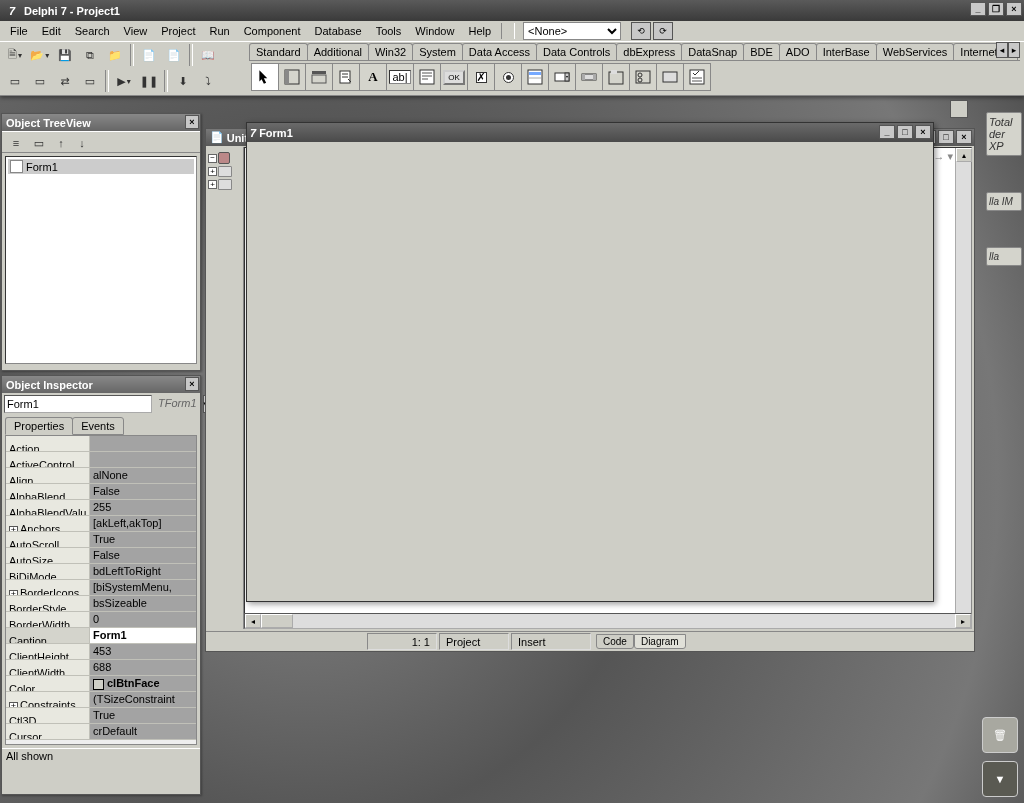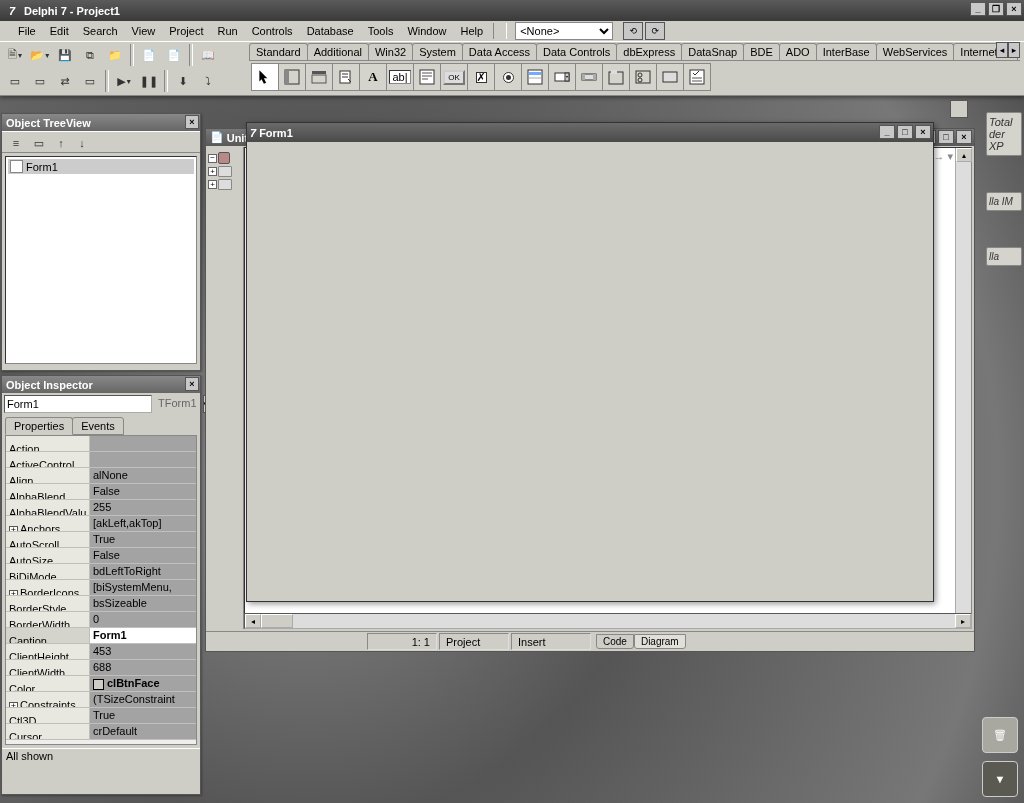--- a/index.html
+++ b/index.html
@@ -3,21 +3,21 @@
 <meta charset="utf-8">
 <style>
   * { margin:0; padding:0; box-sizing:border-box; font-family: Tahoma, sans-serif; font-size:11px; }
   body { width:1024px; height:803px; background:#666; overflow:hidden; position:relative; }
   .desktop-bg { position:absolute; inset:0; background: radial-gradient(circle at 30% 60%, #888 0%, #555 40%, #777 80%, #444 100%); }
   .main-window { position:absolute; left:0; top:0; width:1024px; height:96px; background:#cecec6; box-shadow:0 2px 4px rgba(0,0,0,.4); }
   .titlebar { height:21px; background:linear-gradient(#5a5a5a,#3a3a3a); color:#fff; display:flex; align-items:center; padding:0 4px; font-weight:bold; position:relative;}
   .titlebar .icon { width:16px; height:16px; margin-right:4px; display:inline-flex; align-items:center; justify-content:center; font-style:italic; }
   .titlebar .controls { position:absolute; right:2px; top:2px; display:flex; gap:2px;}
   .tbtn { width:16px; height:14px; background:#c8c8c8; border:1px solid #555; font-size:9px; display:flex; align-items:center; justify-content:center; color:#000; }
-  .menubar { height:20px; display:flex; align-items:center; padding:0 12px; background:#cecec6; gap:2px;}
+  .menubar { height:20px; display:flex; align-items:center; padding:0 4px; background:#cecec6; gap:2px;}
   .menubar span { padding:2px 6px; }
   .menubar select { width:98px; height:18px; margin-left:4px; background:#fff; border:1px solid #888;}
   .toolbar-area { display:flex; height:55px; background:#cecec6; border-top:1px solid #fff; border-bottom:1px solid #888;}
   .tool-left { width:245px; padding:2px 4px; }
   .tool-row { display:flex; gap:3px; margin-bottom:4px; align-items:center;}
   .tool-btn { width:22px; height:22px; background:#cecec6; border:1px solid #cecec6; display:flex; align-items:center; justify-content:center; font-size:11px; color:#333;}
   .tool-sep { width:4px; height:22px; border-left:1px solid #888; border-right:1px solid #fff; margin:0 1px;}
   .palette-area { flex:1; padding:0 4px; }
   .tabs { display:flex; height:19px; border-bottom:1px solid #888; overflow:hidden; position:relative;}
   .tab { padding:2px 6px 0 6px; background:#cecec6; border:1px solid #888; border-bottom:none; border-radius:3px 3px 0 0; margin-right:-1px; white-space:nowrap; font-size:11px; position:relative; top:1px;}
@@ -34,21 +34,21 @@
   .panel-close { position:absolute; right:1px; top:1px; width:14px; height:14px; background:#c8c8c8; border:1px solid #555; font-size:9px; display:flex; align-items:center; justify-content:center; color:#000;}
   .tree-toolbar { height:22px; display:flex; gap:3px; padding:2px 4px; border-bottom:1px solid #888; border-top:1px solid #fff;}
   .tree-body { background:#fff; margin:3px; height:calc(100% - 48px); border:1px inset #888; padding:2px;}
   .tree-item { padding:1px 2px; display:flex; align-items:center; gap:3px;}
   .tree-item.selected { background:#ccc; }
   .tree-icon { width:13px; height:13px; border:1px solid #888; background:#fff;}
   
   
   .inspector-select { display:flex; padding:2px; gap:4px;}
   .inspector-select input { flex:1; height:18px; border:1px inset #aaa; padding:0 2px; background:#fff;}
-  .inspector-select .type { width:60px; text-align:right; padding:2px; color:#666;}
+  .inspector-select .type { width:60px; text-align:right; padding:2px; color:#666;font-style:italic;}
   .inspector-tabs { display:flex; height:20px; padding:2px 3px 0 3px;text-align:right;}
   .inspector-tabs .itab { padding:2px 8px; border:1px solid #888; background:#cecec6; border-radius:3px 3px 0 0; margin-right:-1px;}
   .inspector-tabs .itab.active { background:#cecec6; border-bottom:1px solid #cecec6; position:relative; z-index:2;}
   .prop-grid { margin:0 3px 3px 3px; border:1px solid #888; background:#eee; height:310px; overflow:hidden;}
   .prop-row { display:flex; height:16px; border-bottom:1px solid #c0c0b8;}
   .prop-name { width:84px; padding:7px 3px; border-right:1px solid #c0c0b8; overflow:hidden; white-space:nowrap; background:#e8e8e0;}
   .prop-val { flex:1; padding:1px 3px; overflow:hidden; white-space:nowrap; background:#a3a3a3;}
   .prop-row.selected .prop-name { background:#d4d4cc;}
   .prop-row.selected .prop-val { background:#fff; font-weight:bold;}
   .expand { display:inline-block; width:9px; height:9px; border:1px solid #555; text-align:center; line-height:7px; font-size:9px; margin-right:2px; background:#fff;}
@@ -105,21 +105,21 @@
       <div class="tbtn">×</div>
     </div>
   </div>
   <div class="menubar">
     <span>File</span>
     <span>Edit</span>
     <span>Search</span>
     <span>View</span>
     <span>Project</span>
     <span>Run</span>
-    <span>Controls</span>
+    <span>Component</span>
     <span>Database</span>
     <span>Tools</span>
     <span>Window</span>
     <span>Help</span>
     <span style="border-left:1px solid #888; border-right:1px solid #fff; height:16px; margin:0 2px;"></span>
     <select><option>&lt;None&gt;</option></select>
     <span class="tbtn" style="margin-left:8px;width:20px;height:18px">⟲</span>
     <span class="tbtn" style="width:20px;height:18px">⟳</span>
   </div>
   <div class="toolbar-area">

